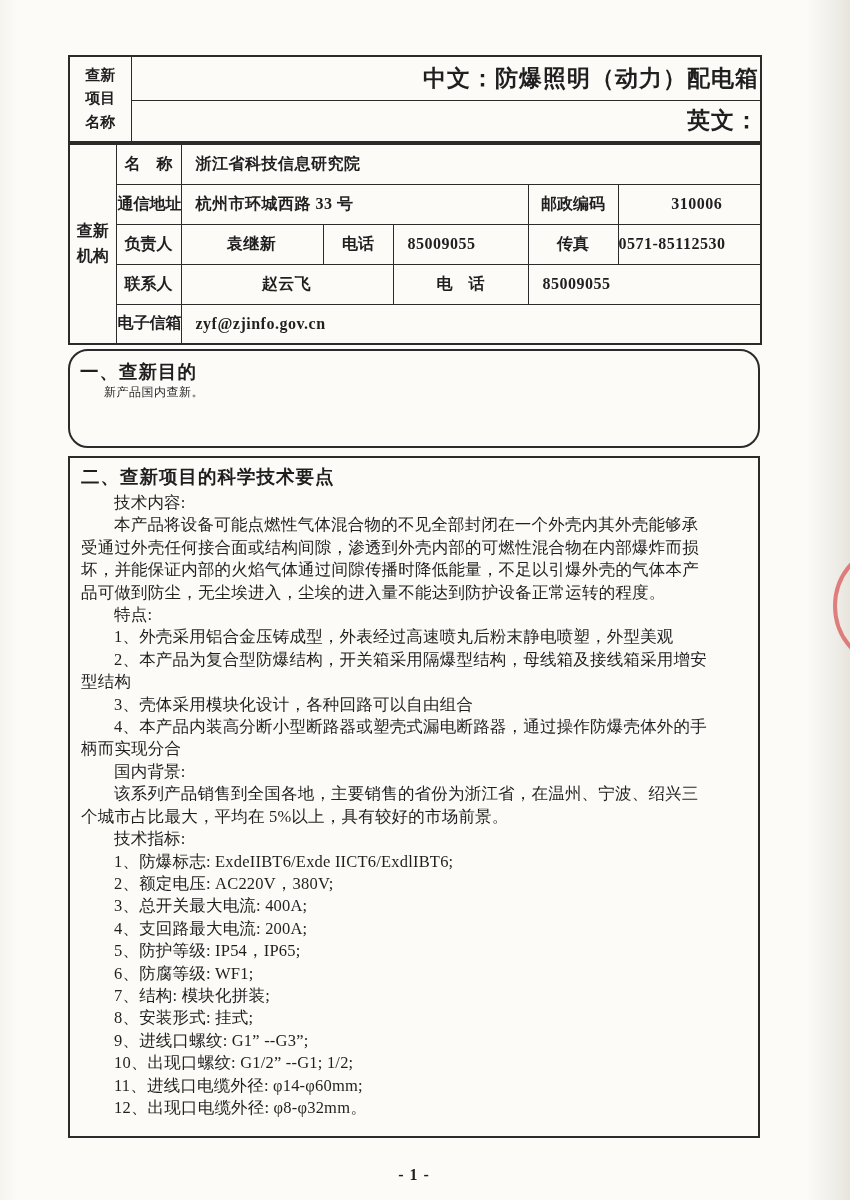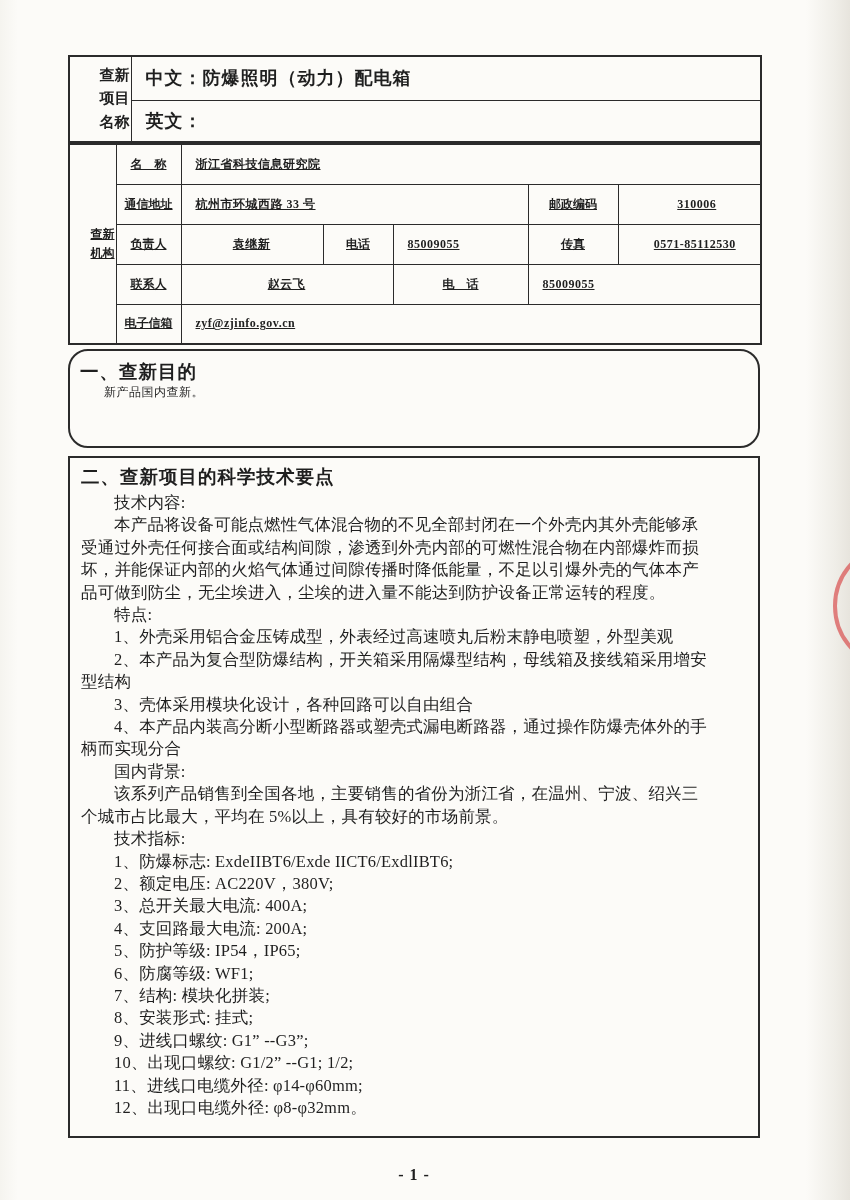--- a/index.html
+++ b/index.html
@@ -14,29 +14,29 @@
     background:linear-gradient(90deg,#f5f4ef 0px,#fcfbf8 18px,#fcfbf8 806px,#efede7 836px,#e7e4dd 850px);
   }
   .content{position:absolute;left:68px;top:55px;width:692px;}
 
   table{border-collapse:collapse;width:692px;table-layout:fixed;}
   td{border:1.5px solid #2b2b2b;box-sizing:border-box;overflow:hidden;}
   table.t1,table.t2{border:2px solid #2b2b2b;}
   .t2{margin-top:0;}
 
   .rowhdr{
-    text-align:right;font-weight:700;font-size:15px;line-height:1.55;
+    text-align:center;font-weight:700;font-size:15px;line-height:1.55;
     white-space:pre-line;font-family:"Liberation Serif","DejaVu Serif",serif;
   }
   .t1 .main{
-    font-size:18px;font-weight:700;padding-left:14px;
-    font-family:"Liberation Sans","DejaVu Sans",sans-serif;letter-spacing:1px;
+    font-size:23px;font-weight:700;padding-left:14px;
+    font-family:"Liberation Sans","DejaVu Sans",sans-serif;letter-spacing:1px;text-align:right;
   }
   .t1 td{height:44px;}
-  .t2 td{height:40px;font-size:12px;text-decoration:underline;}
+  .t2 td{height:40px;font-size:16px;}
   .lbl{
     text-align:center;font-weight:700;font-size:15.5px;white-space:pre;
   }
   .val{padding-left:14px;font-weight:600;font-size:16.5px;letter-spacing:.5px;}
 
   .box{
     border:2px solid #2b2b2b;box-sizing:border-box;background:transparent;
   }
   .box1{height:99px;margin-top:4px;padding:8px 12px 0 10px;border-radius:20px;}
   .box2{height:682px;margin-top:8px;padding:6px 20px 0 11px;}
@@ -109,21 +109,21 @@
         <td class="val" colspan="3">杭州市环城西路 33 号</td>
         <td class="lbl">邮政编码</td>
         <td class="val" style="text-align:center;padding-left:16px">310006</td>
       </tr>
       <tr>
         <td class="lbl">负责人</td>
         <td class="val" style="text-align:center;padding-left:0">袁继新</td>
         <td class="lbl">电话</td>
         <td class="val">85009055</td>
         <td class="lbl">传真</td>
-        <td class="val" style="text-align:center;padding-left:12px">0571-85112530</td>
+        <td class="val" style="text-align:left;padding-left:0">0571-85112530</td>
       </tr>
       <tr>
         <td class="lbl">联系人</td>
         <td class="val" colspan="2" style="text-align:center;padding-left:0">赵云飞</td>
         <td class="lbl">电　话</td>
         <td class="val" colspan="2">85009055</td>
       </tr>
       <tr>
         <td class="lbl">电子信箱</td>
         <td class="val" colspan="5">zyf@zjinfo.gov.cn</td>

